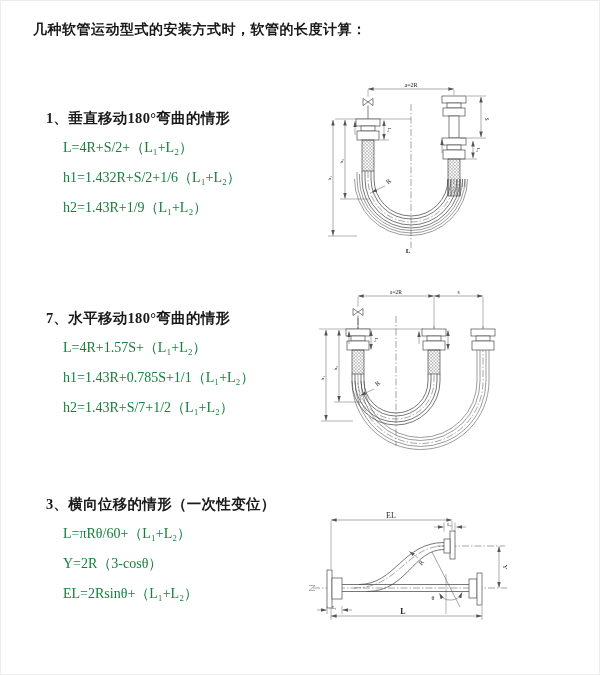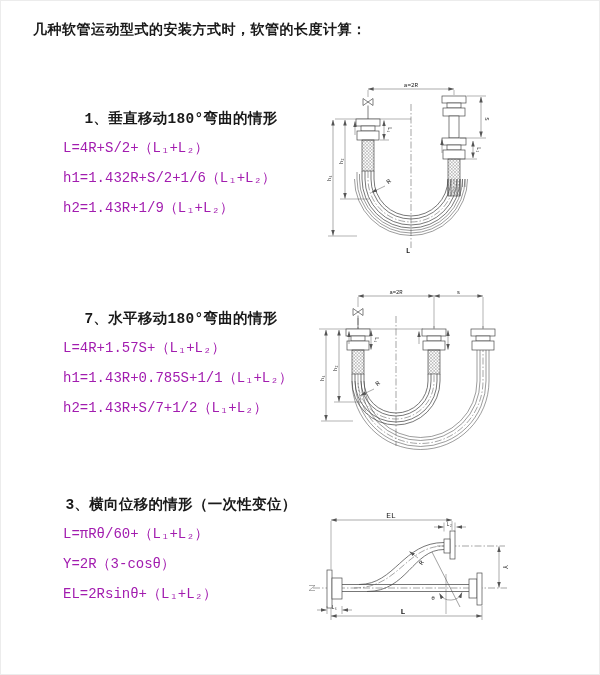--- a/index.html
+++ b/index.html
@@ -1,22 +1,22 @@
 <!DOCTYPE html>
 <html><head>
 <meta charset="utf-8">
 <style>
   html,body{margin:0;padding:0;background:#fff;}
   .page{position:relative;width:600px;height:675px;background:#ffffff;overflow:hidden;
-        font-family:Liberation Mono, monospace;color:#1a1a1a;
+        font-family:Liberation Serif, serif;color:#1a1a1a;
         border:1px solid #ececec;box-sizing:border-box;}
   .title{position:absolute;left:32px;top:20px;font-size:14px;font-weight:600;letter-spacing:.5px;}
   .calc{position:absolute;left:45px;width:270px;}
-  .calc .h{font-size:14.5px;font-weight:600;margin:0 0 11px 0;letter-spacing:.3px;text-align:center;}
-  .calc .f{font-size:14px;font-weight:400;margin:0 0 12px 17px;color:#a21caf;}
+  .calc .h{font-size:14.5px;font-weight:600;margin:0 0 11px 0;letter-spacing:.3px;}
+  .calc .f{font-size:14px;font-weight:400;margin:0 0 12px 17px;color:#15803d;}
   svg{position:absolute;}
   .hose{fill:none;stroke:#4a4a4a;stroke-width:.75;}
   .hose2{fill:none;stroke:#4a4a4a;stroke-width:.55;}
   .dd{fill:none;stroke:#4a4a4a;stroke-width:.5;stroke-dasharray:7 2 1.5 2;}
   .fit{fill:#fff;stroke:#4a4a4a;stroke-width:.7;}
   .braid{stroke:#4a4a4a;stroke-width:.7;}
   .dim{stroke:#555;stroke-width:.5;fill:none;}
   .ext{stroke:#555;stroke-width:.45;fill:none;}
   .construct{stroke:#555;fill:none;}
   svg text{fill:#222;}

